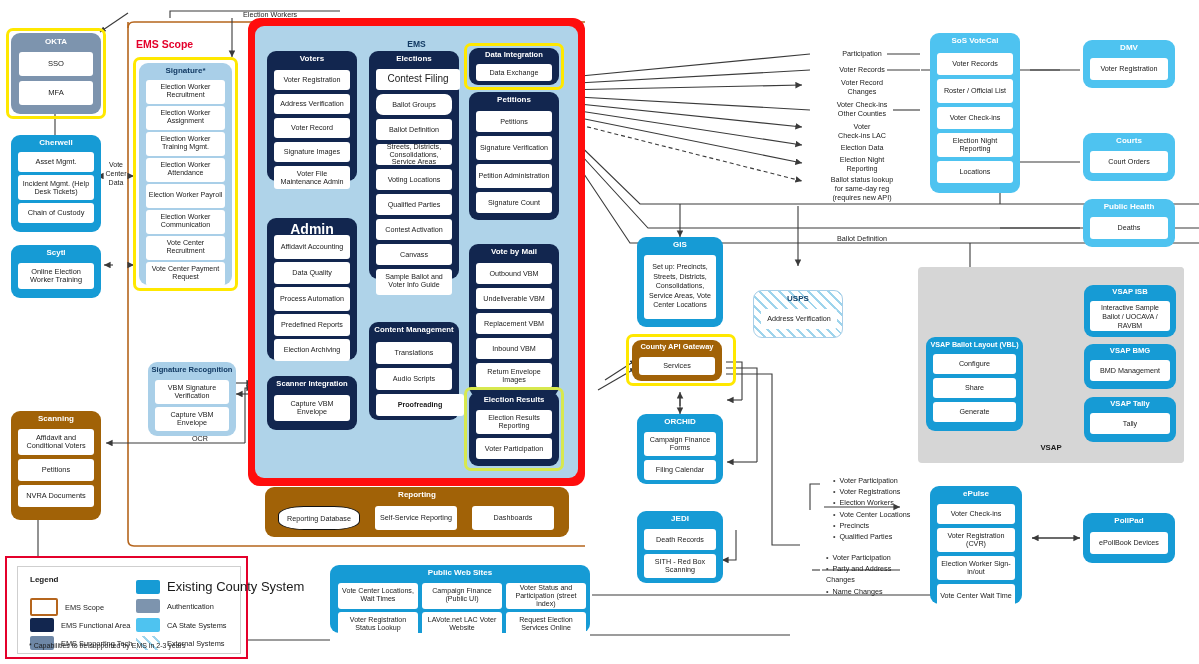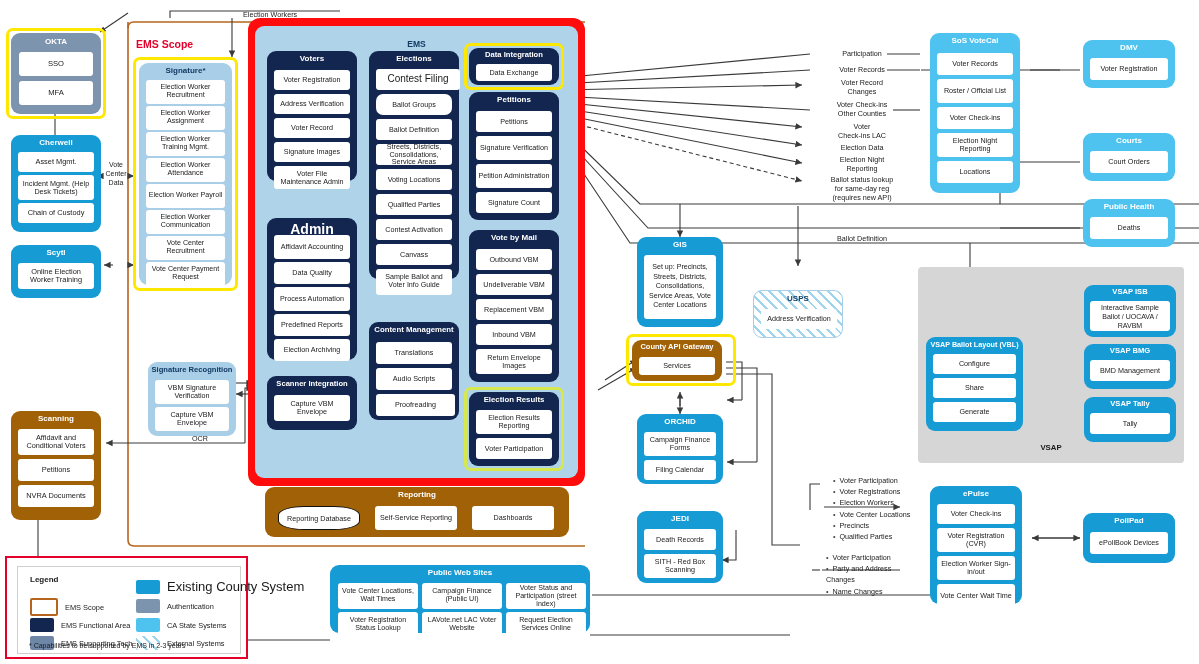--- a/index.html
+++ b/index.html
@@ -272,38 +272,38 @@
     <div class="item" style="position:absolute;left:7px;top:143px;width:76px;height:21px;font-size:7.2px;">Qualified Parties</div>
     <div class="item" style="position:absolute;left:7px;top:168px;width:76px;height:21px;font-size:7.2px;">Contest Activation</div>
     <div class="item" style="position:absolute;left:7px;top:193px;width:76px;height:21px;font-size:7.2px;">Canvass</div>
     <div class="item" style="position:absolute;left:7px;top:218px;width:76px;height:26px;font-size:7.1px;">Sample Ballot and Voter Info Guide</div>
   </div>
 
   <div class="n grp c-func" style="left:369px;top:322px;width:90px;height:98px;">
     <div class="ttl" style="font-size:7.8px;padding-top:4px;">Content Management</div>
     <div class="item" style="position:absolute;left:7px;top:20px;width:76px;height:22px;font-size:7.2px;">Translations</div>
     <div class="item" style="position:absolute;left:7px;top:46px;width:76px;height:22px;font-size:7.2px;">Audio Scripts</div>
-    <div class="item" style="position:absolute;left:7px;top:72px;width:79px;height:22px;font-size:7.2px;">Proofreading</div>
+    <div class="item" style="position:absolute;left:7px;top:72px;width:88px;height:22px;font-size:7.2px;font-weight:bold;">Proofreading</div>
   </div>
 
   <div class="n hl" style="left:464px;top:43px;width:100px;height:47px;"></div>
   <div class="n grp c-func" style="left:469px;top:48px;width:90px;height:37px;">
     <div class="ttl" style="font-size:7.6px;padding-top:3px;">Data Integration</div>
     <div class="item" style="position:absolute;left:7px;top:16px;width:76px;height:17px;font-size:7.2px;">Data Exchange</div>
   </div>
 
   <div class="n grp c-func" style="left:469px;top:92px;width:90px;height:128px;">
     <div class="ttl" style="font-size:8px;padding-top:4px;">Petitions</div>
     <div class="item" style="position:absolute;left:7px;top:19px;width:76px;height:21px;font-size:7.2px;">Petitions</div>
     <div class="item" style="position:absolute;left:7px;top:44px;width:76px;height:24px;font-size:7.2px;">Signature Verification</div>
     <div class="item" style="position:absolute;left:7px;top:72px;width:76px;height:24px;font-size:7.2px;">Petition Administration</div>
     <div class="item" style="position:absolute;left:7px;top:100px;width:76px;height:21px;font-size:7.2px;">Signature Count</div>
   </div>
 
-  <div class="n grp c-func" style="left:469px;top:230px;width:90px;height:152px;">
+  <div class="n grp c-func" style="left:469px;top:244px;width:90px;height:152px;">
     <div class="ttl" style="font-size:8px;padding-top:4px;">Vote by Mail</div>
     <div class="item" style="position:absolute;left:7px;top:19px;width:76px;height:21px;font-size:7.2px;">Outbound VBM</div>
     <div class="item" style="position:absolute;left:7px;top:44px;width:76px;height:21px;font-size:7.2px;">Undeliverable VBM</div>
     <div class="item" style="position:absolute;left:7px;top:69px;width:76px;height:21px;font-size:7.2px;">Replacement VBM</div>
     <div class="item" style="position:absolute;left:7px;top:94px;width:76px;height:21px;font-size:7.2px;">Inbound VBM</div>
     <div class="item" style="position:absolute;left:7px;top:119px;width:76px;height:25px;font-size:7.2px;">Return Envelope Images</div>
   </div>
 
   <div class="n hl-green" style="left:464px;top:387px;width:100px;height:84px;"></div>
   <div class="n grp c-func" style="left:469px;top:392px;width:90px;height:74px;">

